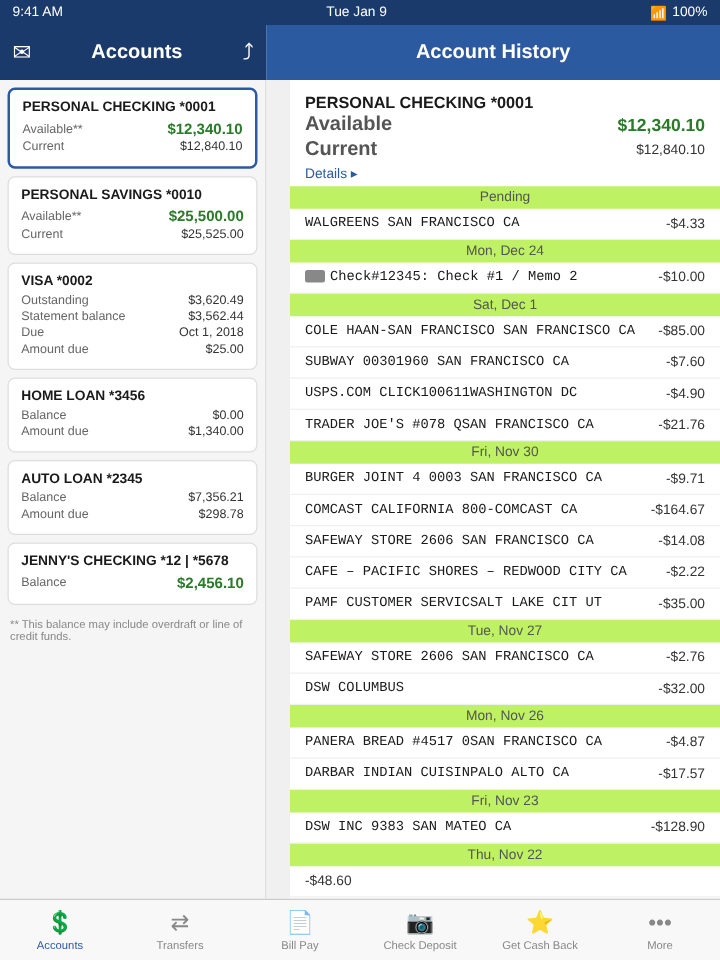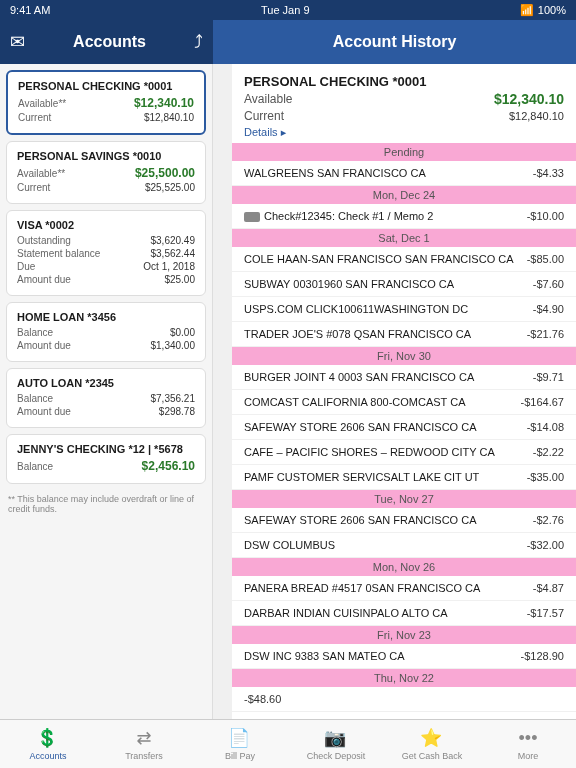--- a/index.html
+++ b/index.html
@@ -124,58 +124,60 @@
       font-weight: 700;
       color: #1a1a1a;
     }
     .history-balance-row {
       display: flex;
       justify-content: space-between;
       align-items: center;
       margin-top: 2px;
     }
     .history-label {
-      font-size: 12px;
+      font-size: 16px;
       color: #555;
+      font-weight: bold;
     }
     .history-value {
       font-size: 11px;
       color: #333;
     }
     .history-value.green {
       color: #2a7a2a;
       font-weight: 700;
       font-size: 14px;
     }
     .details-link {
       color: #2c5aa0;
       font-size: 11px;
       margin-top: 3px;
       display: inline-block;
     }
 
     .section-header {
-      background: #f9a8d4;
+      background: #bef264;
       color: #555;
       font-size: 11px;
       text-align: center;
       padding: 3px 0;
     }
     .transaction-row {
       display: flex;
       justify-content: space-between;
       align-items: center;
       padding: 6px 12px;
       border-bottom: 1px solid #f0f0f0;
     }
     .transaction-name {
       font-size: 11px;
       color: #1a1a1a;
       flex: 1;
       padding-right: 8px;
+      font-family: Liberation Mono, monospace;
     }
     .transaction-amount {
       font-size: 11px;
       color: #333;
       white-space: nowrap;
     }
     .check-icon {
       display: inline-block;
       background: #888;
       width: 16px;

